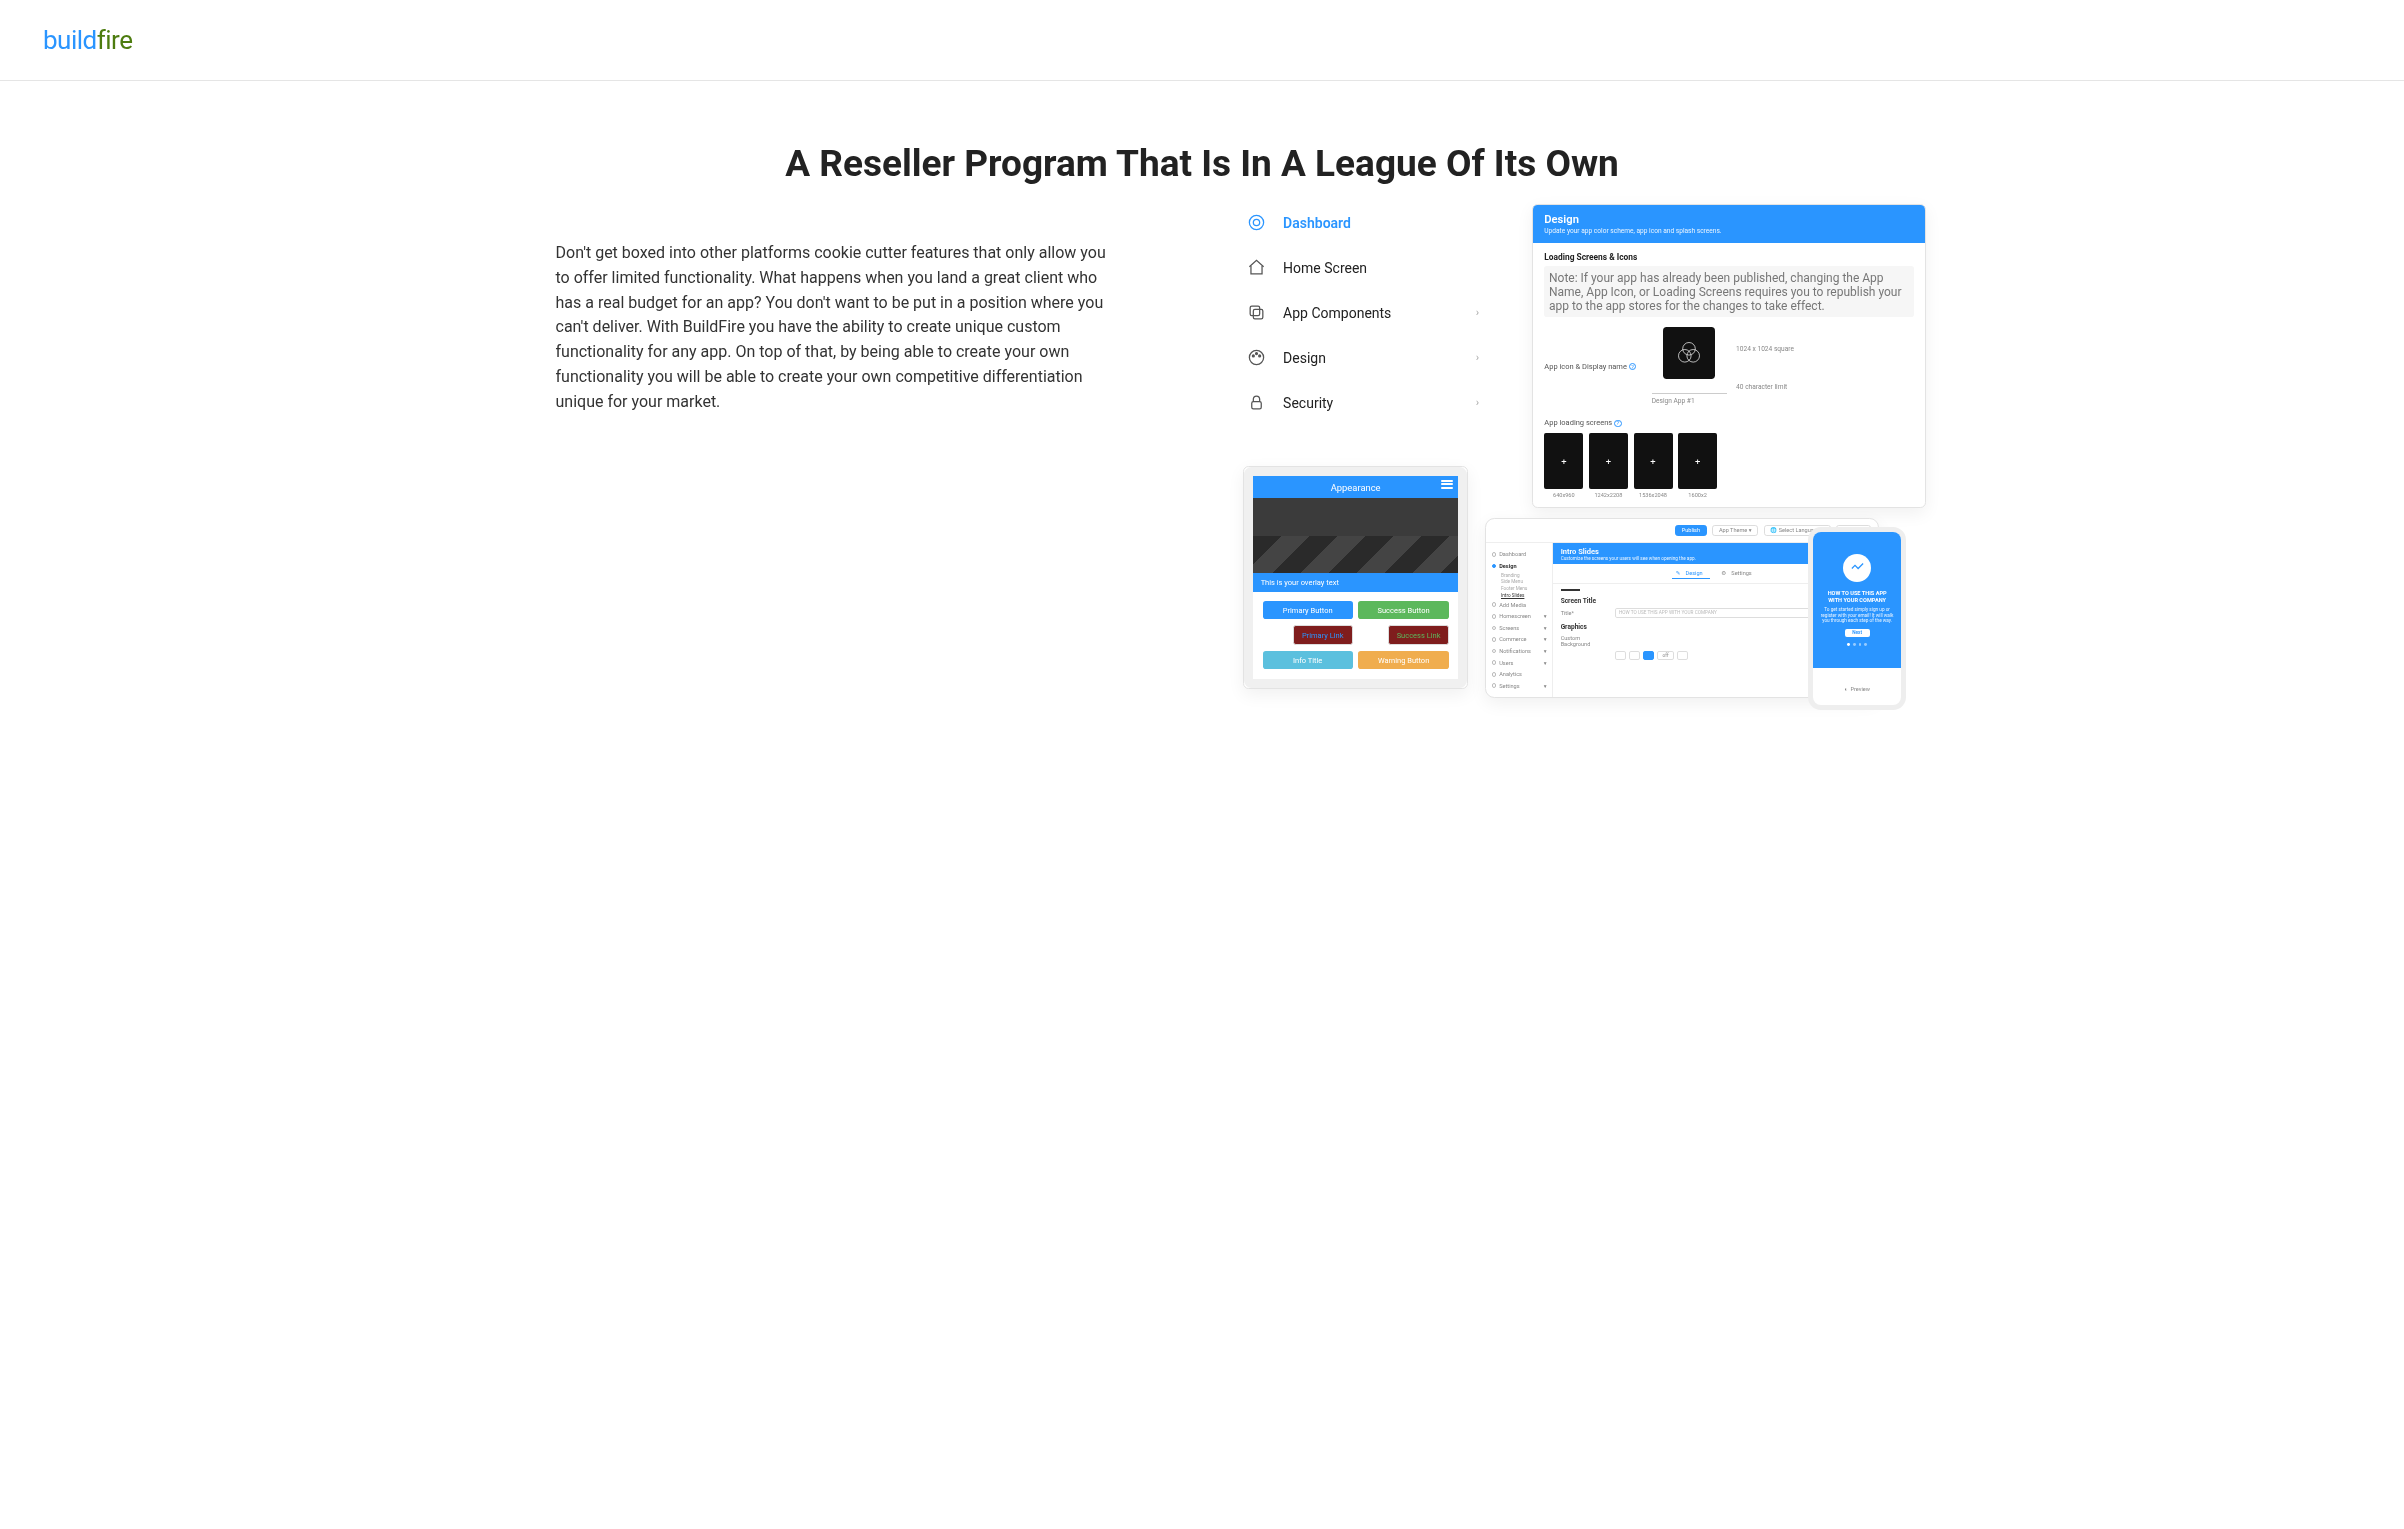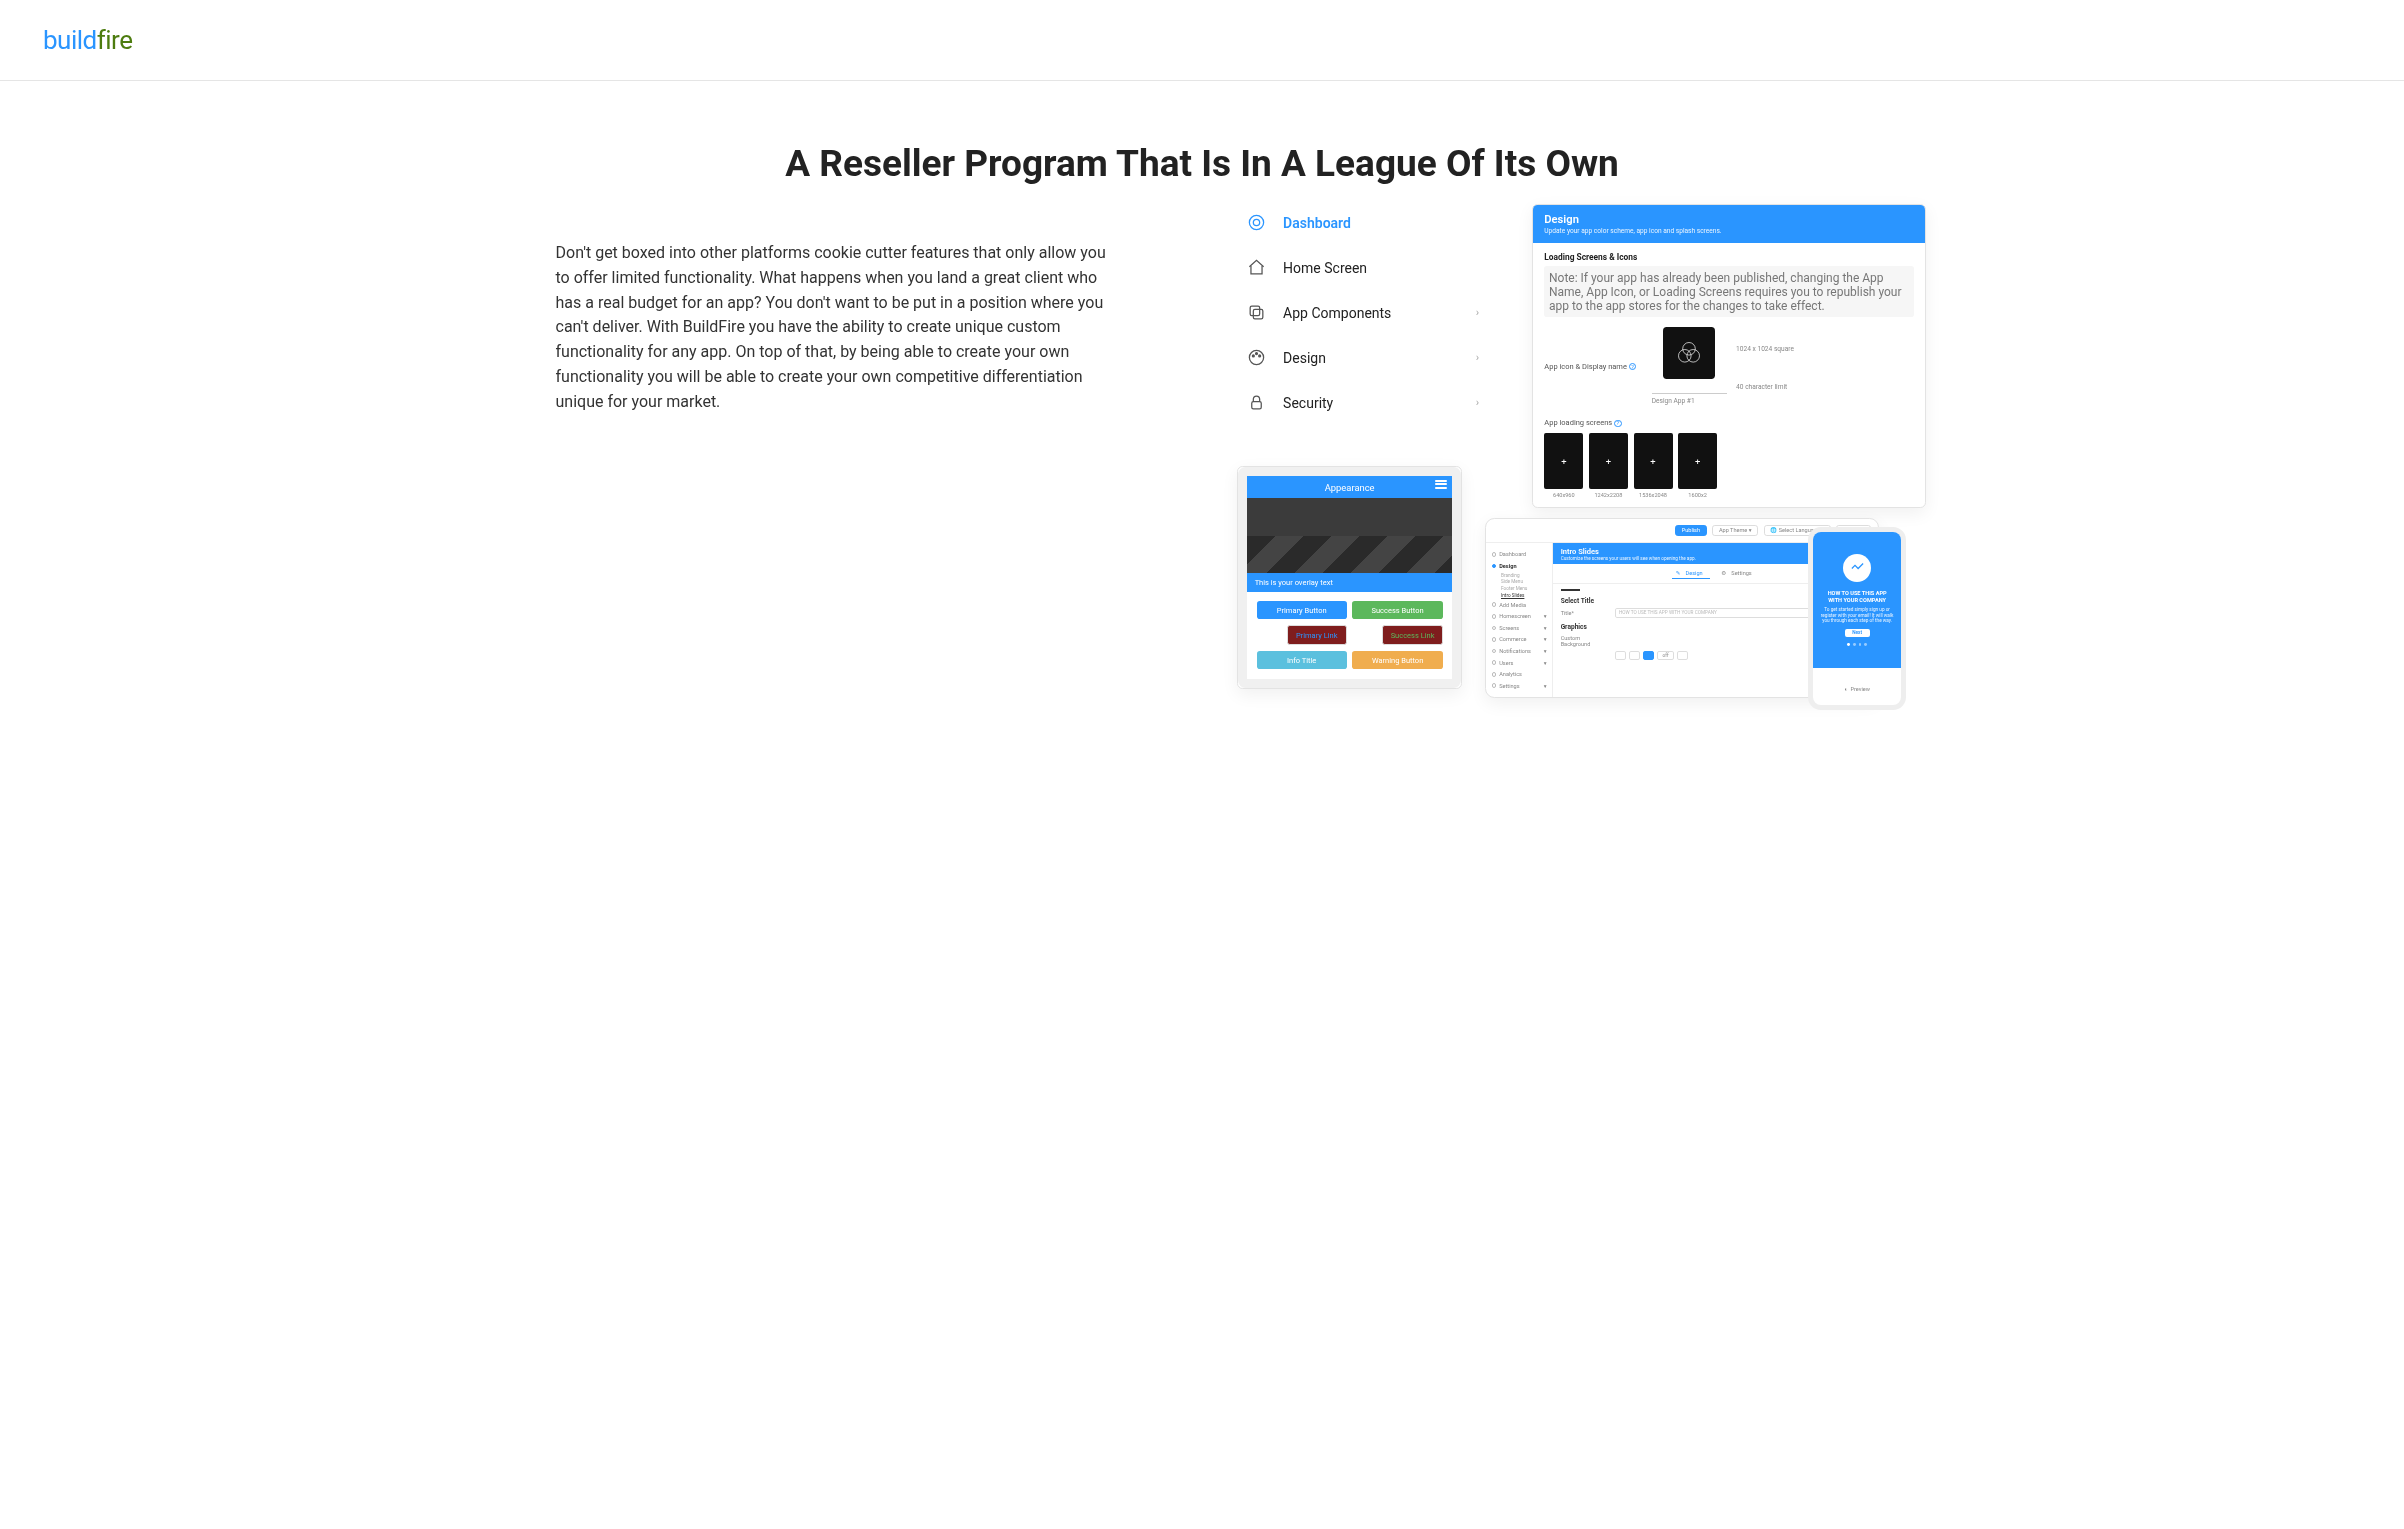--- a/index.html
+++ b/index.html
@@ -88,21 +88,21 @@
   .iconbox{width:52px;height:52px;background:#111;border-radius:3.7px;display:flex;align-items:center;justify-content:center;margin:0 auto;}
   .iconbox svg{stroke:#fff;fill:none;width:28px;height:28px;stroke-width:1;}
   .design-card .small{font-size:6.6px;color:#888;text-align:left;margin-top:3.7px;}
   .underfield{border-bottom:0.9px solid #ccc;height:9.4px;width:75px;}
   .ls-row{display:flex;gap:5.6px;margin-top:5.6px;}
   .ls{width:39px;height:56px;background:#111;border-radius:1.9px;display:flex;align-items:center;justify-content:center;color:#fff;font-size:9.4px;}
   .ls-w{display:flex;flex-direction:column;align-items:center;}
   .ls-w .dim{font-size:5.6px;color:#888;margin-top:2.8px;}
 
   
-  .appearance-card{ top:281px; left:5px; width:225px; font-size:8.4px; border-radius:5.6px;}
+  .appearance-card{ top:281px; left:11px; width:225px; font-size:8.4px; border-radius:5.6px;}
   .appearance-card .frame{border:9.4px solid #f0f0f0;border-radius:7.5px;}
   .appearance-card .tbar{background:#2a95ff;color:#fff;padding:5.6px;text-align:center;font-size:9.4px;position:relative;}
   .appearance-card .tbar .mnu{position:absolute;right:5.6px;top:3.7px;width:11.2px;height:9.4px;display:flex;flex-direction:column;justify-content:space-between;}
   .appearance-card .tbar .mnu span{height:1.9px;background:#fff;border-radius:0.9px;}
   .appearance-card .hero{height:75px;background:#3b3b3b;position:relative;overflow:hidden;}
   .appearance-card .hero::before{content:"";position:absolute;bottom:0;left:0;right:0;height:37px;background:linear-gradient(135deg,#2a2a2a 25%,#444 25% 50%,#2a2a2a 50% 75%,#444 75%);background-size:56px 56px;}
   .appearance-card .overlay{background:#2a95ff;color:#fff;font-size:7.5px;padding:4.7px 7.5px;}
   .appearance-card .btns{display:grid;grid-template-columns:1fr 1fr;gap:5.6px;padding:9.4px;background:#fff;}
   .appearance-card .btn{padding:4.7px 0;border-radius:2.8px;text-align:center;color:#fff;font-size:7.5px;}
   .appearance-card .btn.link{background:#7f1d1d;border:0.9px solid #ddd;margin-left:30px;}
@@ -375,21 +375,21 @@
             <span class="up">Upload</span>
           </div>
           <div class="ptabs">
             <span style="margin-left:auto"></span>
             <span class="on">✎ <span>Design</span></span>
             <span>⚙ <span>Settings</span></span>
             <span style="margin-right:auto"></span>
           </div>
           <div class="pbody">
             <div style="width:19px;height:1.9px;background:#333;margin-bottom:2.8px;"></div>
-            <div class="sec">Select Title</div>
+            <div class="sec">Screen Title</div>
             <div class="fld">
               <span class="lbl">Title*</span>
               <span class="inp">HOW TO USE THIS APP WITH YOUR COMPANY</span>
             </div>
             <div class="sec">Graphics</div>
             <div class="fld">
               <span class="lbl">Custom Background</span>
               <span style="flex:1"></span>
               <span class="toggle"></span>
             </div>

